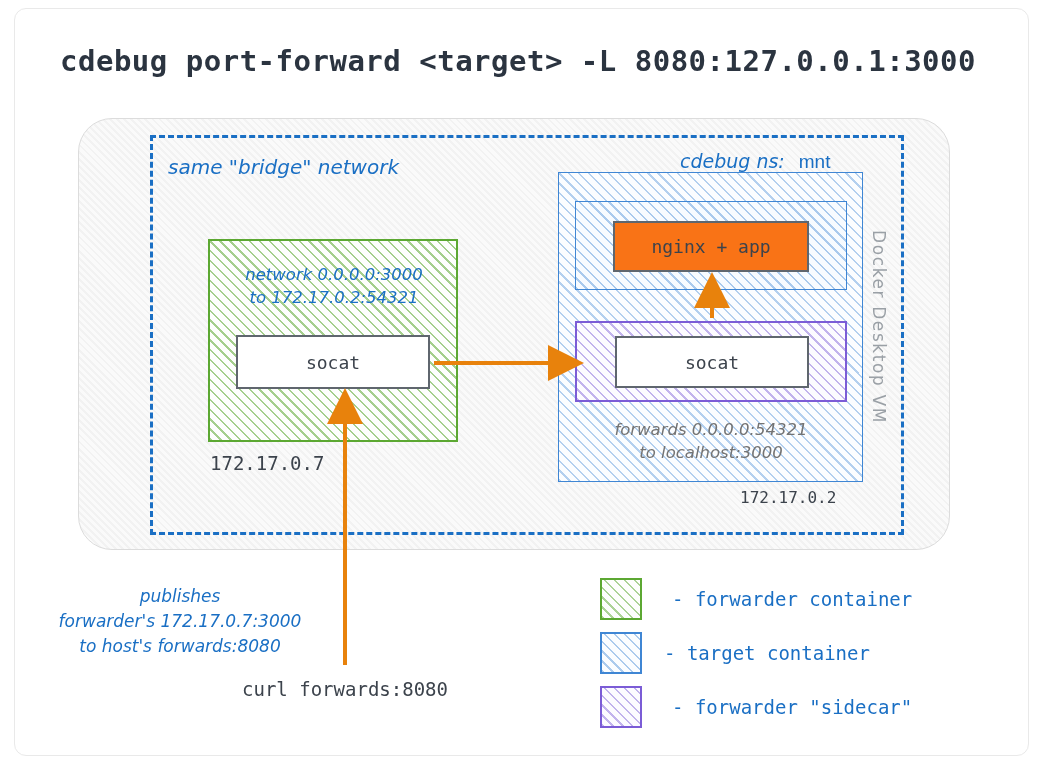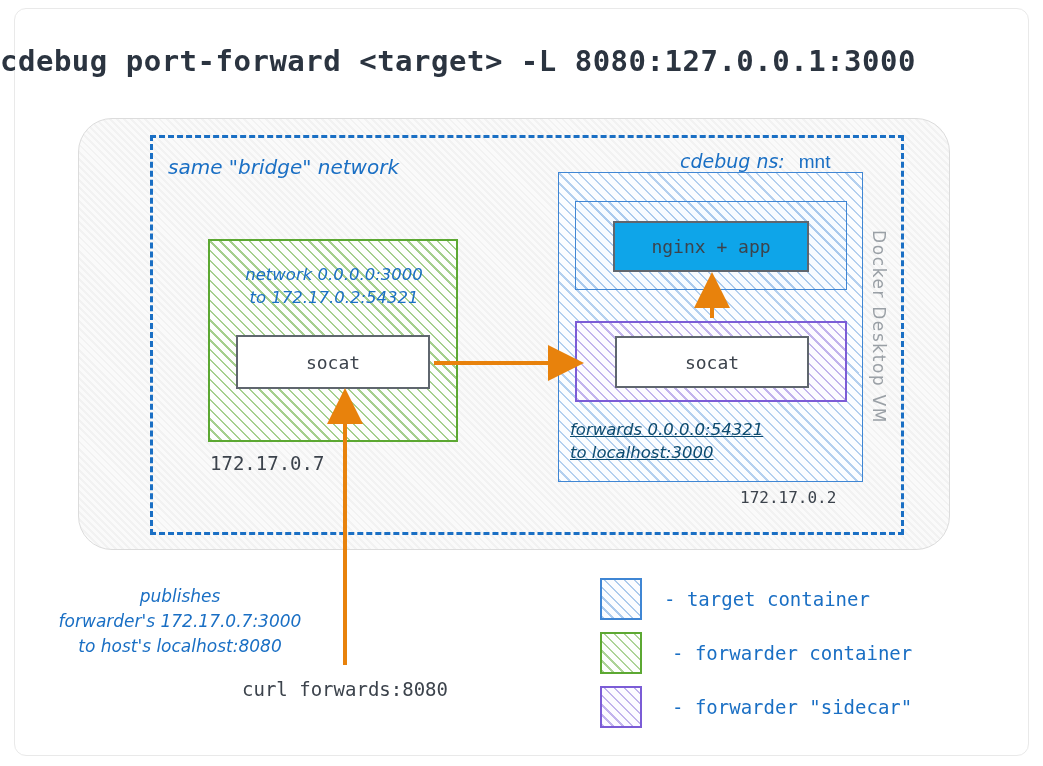--- a/index.html
+++ b/index.html
@@ -10,21 +10,21 @@
 
   
   #canvas-frame{
     position:absolute;left:14px;top:8px;width:1015px;height:748px;
     border:1px solid #e9e9e9;border-radius:12px;background:#fff;
     box-sizing:border-box;
   }
 
   
   #diagram-title{
-    position:absolute;left:0;top:44px;width:1036px;
+    position:absolute;left:0;top:44px;width:1036px;text-align:center;
     font-family:"DejaVu Sans Mono", monospace;
     font-size:29px;font-weight:700;color:#2b3440;letter-spacing:.5px;
     white-space:pre;
   }
 
   
   #vm-box{
     position:absolute;left:78px;top:118px;width:872px;height:432px;
     border:1.5px solid #dcdcdc;border-radius:34px;
     background:
@@ -91,21 +91,21 @@
     position:absolute;left:575px;top:201px;width:272px;height:89px;
     border:1.5px solid #3f86d4;box-sizing:border-box;
     background:
       repeating-linear-gradient(45deg,
         rgba(63,134,212,.42) 0 1.6px,
         rgba(255,255,255,0) 1.6px 7px),
       #f7fbff;
   }
   #target-app{
     position:absolute;left:613px;top:221px;width:196px;height:51px;
-    border:2px solid #5f666e;background:#0ea5e9;box-sizing:border-box;
+    border:2px solid #5f666e;background:#f97316;box-sizing:border-box;
     display:flex;align-items:center;justify-content:center;
     font-family:"DejaVu Sans Mono", monospace;
     font-size:18px;color:#3c434c;
   }
   #sidecar-box{
     position:absolute;left:575px;top:321px;width:272px;height:81px;
     border:2px solid #7b5cd6;box-sizing:border-box;
     background:
       repeating-linear-gradient(45deg,
         rgba(123,92,214,.45) 0 1.6px,
@@ -113,23 +113,23 @@
       #fcfbff;
   }
   #sidecar-socat{
     position:absolute;left:615px;top:336px;width:194px;height:52px;
     border:2px solid #5f666e;background:#fff;box-sizing:border-box;
     display:flex;align-items:center;justify-content:center;
     font-family:"DejaVu Sans Mono", monospace;
     font-size:18px;color:#3c434c;
   }
   #sidecar-note{
-    position:absolute;left:570px;top:418px;width:282px;
+    position:absolute;left:570px;top:418px;width:282px;text-align:center;
     font-family:"DejaVu Sans", sans-serif;font-style:italic;
-    font-size:16.5px;line-height:23px;color:#0c4a6e;text-decoration:underline;
+    font-size:16.5px;line-height:23px;color:#737373;
   }
   #target-ip{
     position:absolute;left:740px;top:488px;
     font-family:"DejaVu Sans Mono", monospace;
     font-size:16px;color:#3c434c;white-space:nowrap;
   }
 
   
   #shared-ns{
     position:absolute;left:680px;top:150px;white-space:nowrap;
@@ -224,29 +224,29 @@
 
   <line x1="434" y1="363" x2="568" y2="363" stroke="#e8820c" stroke-width="4" marker-end="url(#ah)"></line>
 
   <line x1="712" y1="318" x2="712" y2="288" stroke="#e8820c" stroke-width="4" marker-end="url(#ah)"></line>
 
   <line x1="345" y1="665" x2="345" y2="404" stroke="#e8820c" stroke-width="4" marker-end="url(#ah)"></line>
 </svg>
 
 <div id="publishes-note" style="white-space: pre-line;">publishes
 forwarder's 172.17.0.7:3000
-to host's localhost:8080</div>
+to host's forwards:8080</div>
 <div id="curl-cmd">curl forwards:8080</div>
 
 <div id="legend">
+  <div class="legend-row r2">
+    <div class="legend-swatch green"></div>
+    <div class="legend-label">- forwarder container</div>
+  </div>
   <div class="legend-row r1">
     <div class="legend-swatch blue"></div>
     <div class="legend-label">- target container</div>
-  </div>
-  <div class="legend-row r2">
-    <div class="legend-swatch green"></div>
-    <div class="legend-label">- forwarder container</div>
   </div>
   <div class="legend-row r3">
     <div class="legend-swatch purple"></div>
     <div class="legend-label">- forwarder "sidecar"</div>
   </div>
 </div>
 
 </body></html>

